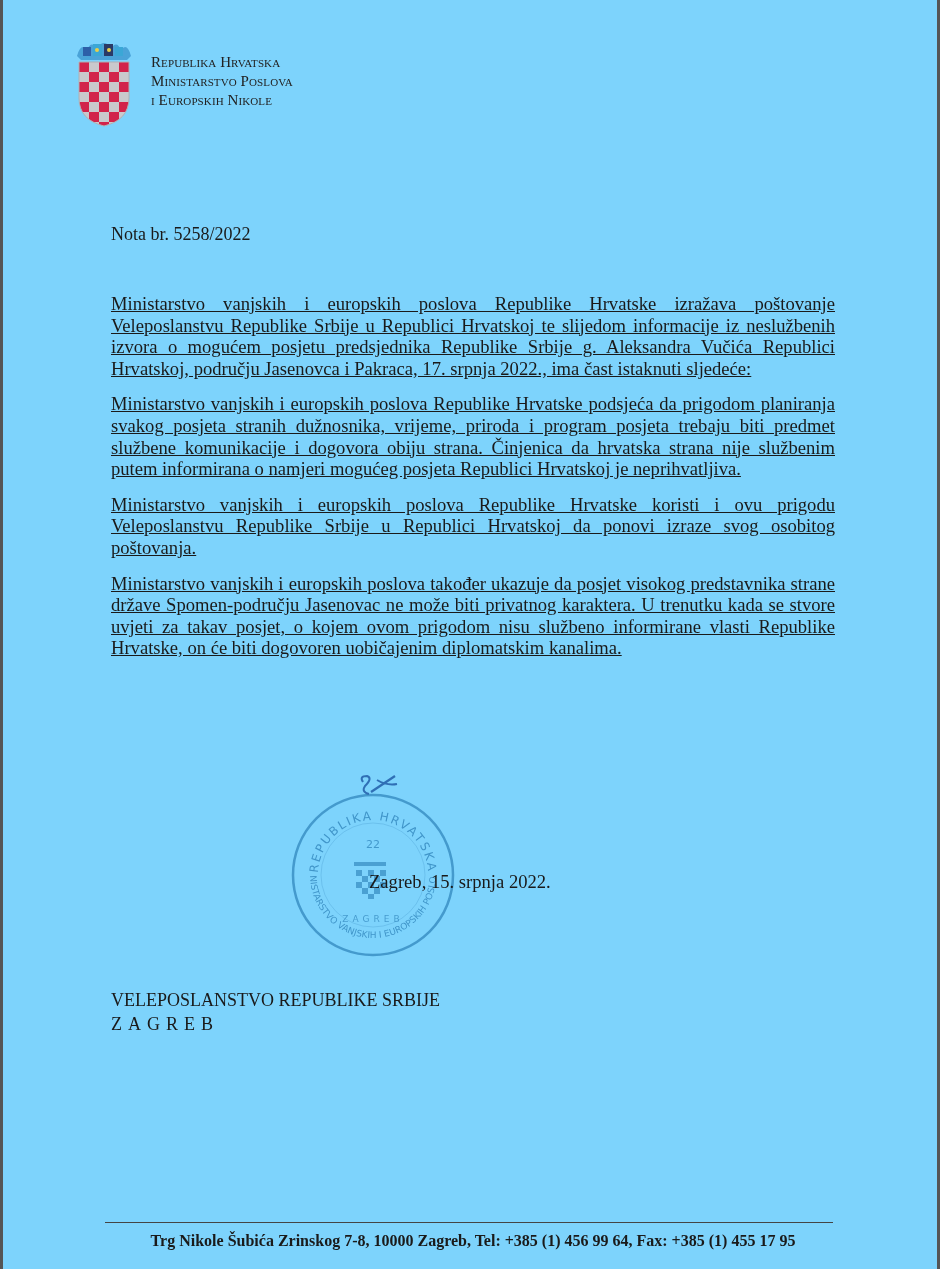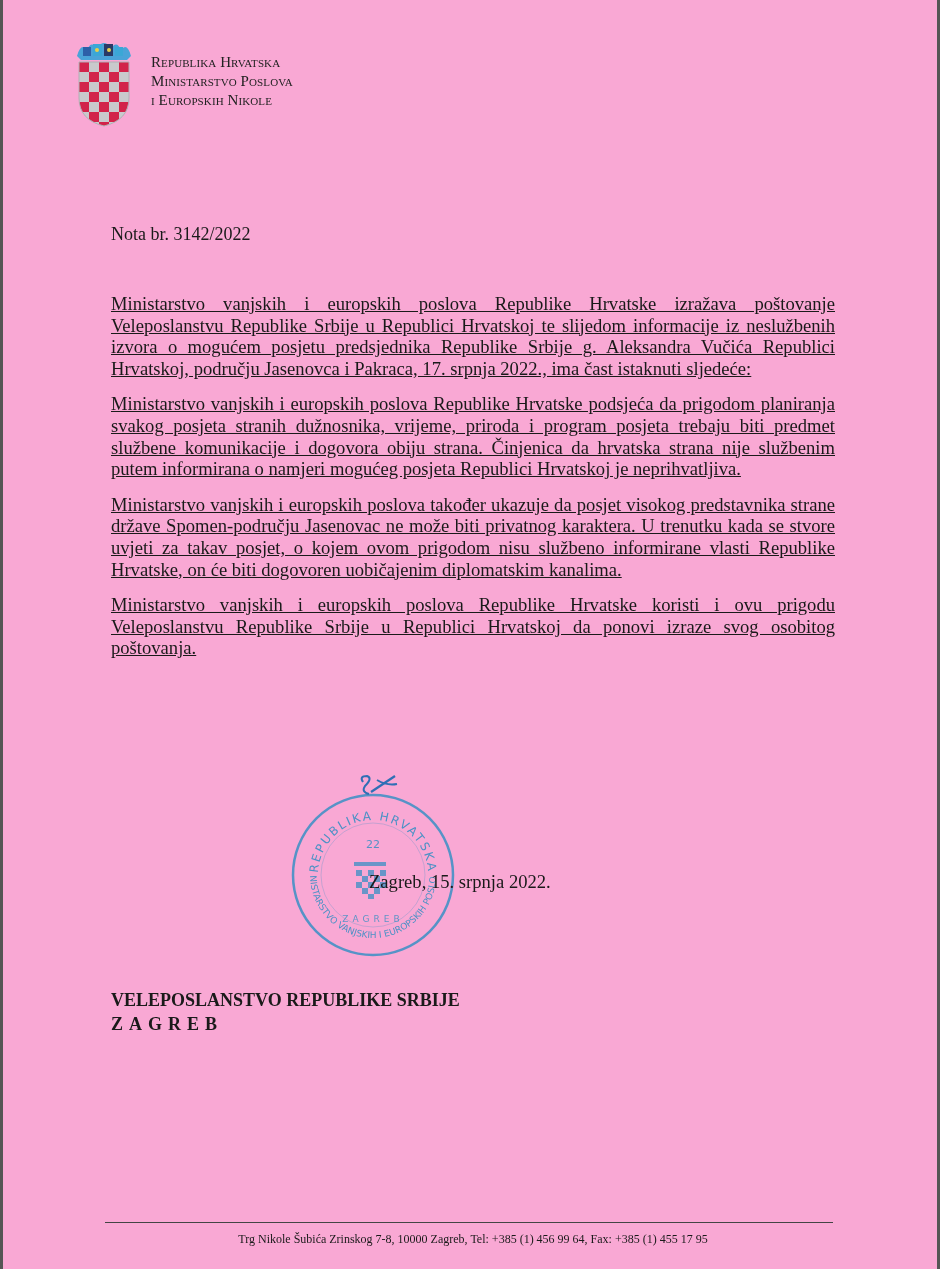--- a/index.html
+++ b/index.html
@@ -13,21 +13,21 @@
     position: relative;
     overflow: hidden;
     font-family: "Liberation Serif", "DejaVu Serif", serif;
     color: #1a1a1a;
   }
   .page {
     position: absolute;
     left: 0; top: 0;
     width: 940px;
     height: 1269px;
-    background: #f9a8d4;
+    background: #7dd3fc;
     box-sizing: border-box;
     border-left: 3px solid #555;
     border-right: 3px solid #555;
   }
   
   .header {
     position: absolute;
     left: 70px;
     top: 36px;
     display: flex;
@@ -90,41 +90,42 @@
     top: 871px;
     font-size: 18.6px;
     white-space: nowrap;
   }
 
   .recipient {
     position: absolute;
     left: 108px;
     top: 988px;
     font-size: 18px;
-    font-weight: bold;
+    font-weight: normal;
     line-height: 24px;
   }
   .recipient .city { letter-spacing: 6px; }
 
   .footer-line {
     position: absolute;
     left: 102px;
     top: 1222px;
     width: 728px;
     height: 0;
     border-top: 1.5px solid #444;
   }
   .footer-text {
     position: absolute;
     left: 120px;
     top: 1232px;
     width: 700px;
     text-align: center;
-    font-size: 12px;
+    font-size: 16px;
     white-space: nowrap;
+    font-weight: bold;
   }
 </style>
 </head>
 <body>
 
 <div class="page">
 
   <div class="header">
     <div class="coat">
       <svg width="62" height="92" viewBox="0 0 62 92">
@@ -166,27 +167,27 @@
         <path d="M6 26 L56 26 L56 62 Q56 84 31 90 Q6 84 6 62 Z" fill="none" stroke="#b0b0b4" stroke-width="1"></path>
       </svg>
     </div>
     <div class="header-text">
       <div>Republika Hrvatska</div>
       <div>Ministarstvo Poslova</div>
       <div>i Europskih Nikole</div>
     </div>
   </div>
 
-  <div class="note-number">Nota br. 3142/2022</div>
+  <div class="note-number">Nota br. 5258/2022</div>
 
   <div class="body">
     <p>Ministarstvo vanjskih i europskih poslova Republike Hrvatske izražava poštovanje Veleposlanstvu Republike Srbije u Republici Hrvatskoj te slijedom informacije iz neslužbenih izvora o mogućem posjetu predsjednika Republike Srbije g. Aleksandra Vučića Republici Hrvatskoj, području Jasenovca i Pakraca, 17. srpnja 2022., ima čast istaknuti sljedeće:</p>
     <p>Ministarstvo vanjskih i europskih poslova Republike Hrvatske podsjeća da prigodom planiranja svakog posjeta stranih dužnosnika, vrijeme, priroda i program posjeta trebaju biti predmet službene komunikacije i dogovora obiju strana. Činjenica da hrvatska strana nije službenim putem informirana o namjeri mogućeg posjeta Republici Hrvatskoj je neprihvatljiva.</p>
+    <p>Ministarstvo vanjskih i europskih poslova Republike Hrvatske koristi i ovu prigodu Veleposlanstvu Republike Srbije u Republici Hrvatskoj da ponovi izraze svog osobitog poštovanja.</p>
     <p>Ministarstvo vanjskih i europskih poslova također ukazuje da posjet visokog predstavnika strane države Spomen-području Jasenovac ne može biti privatnog karaktera. U trenutku kada se stvore uvjeti za takav posjet, o kojem ovom prigodom nisu službeno informirane vlasti Republike Hrvatske, on će biti dogovoren uobičajenim diplomatskim kanalima.</p>
-    <p>Ministarstvo vanjskih i europskih poslova Republike Hrvatske koristi i ovu prigodu Veleposlanstvu Republike Srbije u Republici Hrvatskoj da ponovi izraze svog osobitog poštovanja.</p>
   </div>
 
   <div class="stamp">
     <svg width="170" height="170" viewBox="0 0 170 170">
       <defs>
         <path id="topArc" d="M 30 85 A 55 55 0 0 1 140 85"></path>
         <path id="botArc" d="M 22 85 A 63 63 0 0 0 148 85"></path>
       </defs>
       <circle cx="85" cy="85" r="80" fill="none" stroke="#3a8fc4" stroke-width="2.5" opacity="0.85"></circle>
       <circle cx="85" cy="85" r="52" fill="none" stroke="#3a8fc4" stroke-width="0.8" opacity="0.35"></circle>

